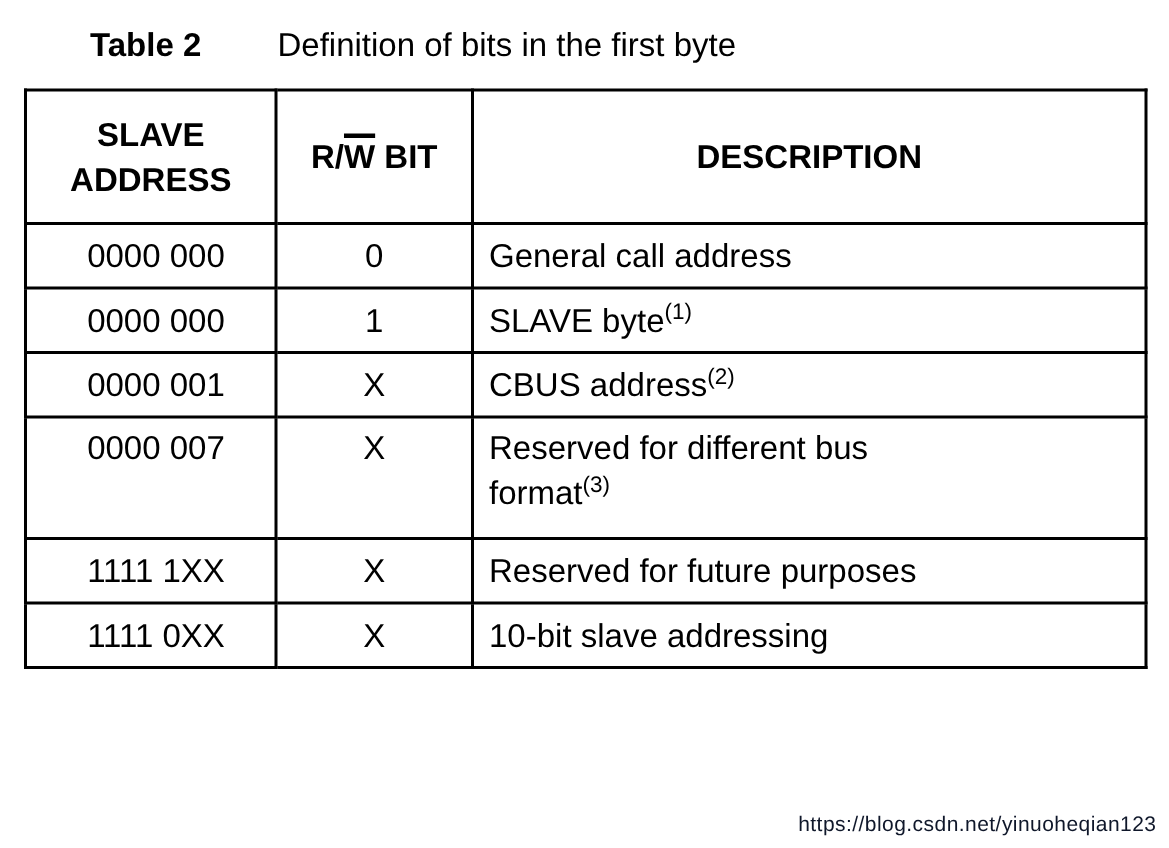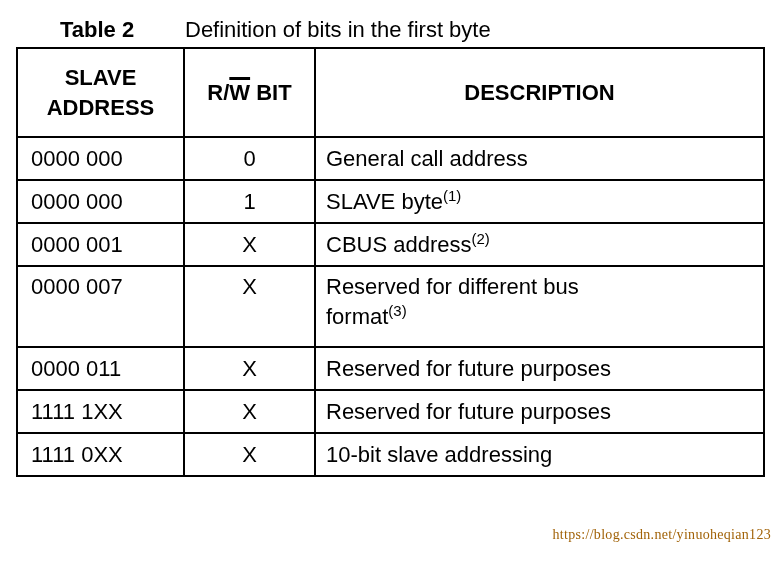--- a/index.html
+++ b/index.html
@@ -29,21 +29,21 @@
     font-weight: bold;
     display: inline-block;
     width: 125px;
     margin-left: 38px;
   }
 
   
   table.bit-table {
     position: absolute;
     left: 16px;
-    top: 47px;
+    top: 59px;
     border-collapse: collapse;
     table-layout: fixed;
     font-size: 22px;
   }
   .bit-table th,
   .bit-table td {
     border: 2px solid #000000;
     overflow: hidden;
   }
   col.c-addr { width: 167px; }
@@ -59,21 +59,21 @@
     line-height: 30px;
     font-size: 22px;
   }
 
   .bit-table tbody td {
     height: 41px;
     vertical-align: middle;
     line-height: 30px;
   }
   td.addr {
-    text-align: left;
+    text-align: center;
     padding: 0 6px 0 13px;
   }
   td.rw {
     text-align: center;
     padding: 0 4px;
   }
   td.desc {
     text-align: left;
     padding: 0 0 0 10px;
   }
@@ -90,27 +90,26 @@
     line-height: 0;
   }
   .ovl {
     text-decoration: overline;
     text-decoration-thickness: 2.5px;
   }
 
   
   .watermark {
     position: absolute;
-    top: 527px;
+    top: 541px;
     right: 8px;
     font-size: 14px;
     letter-spacing: 0.3px;
-    color: #a16207;
+    color: #0f172a;
     white-space: nowrap;
-    font-family: Liberation Serif, serif;
   }
 </style>
 </head>
 <body>
 
 <div class="caption">
   <span class="caption-label">Table 2</span><span class="caption-text">Definition of bits in the first byte</span>
 </div>
 
 <table class="bit-table">
@@ -142,25 +141,20 @@
       <td class="rw">X</td>
       <td class="desc"><span class="desc-text">CBUS address</span><sup class="note">(2)</sup></td>
     </tr>
     <tr class="row-tall">
       <td class="addr">0000 007</td>
       <td class="rw">X</td>
       <td class="desc"><span class="desc-text">Reserved for different bus
 format</span><sup class="note">(3)</sup></td>
     </tr>
     <tr>
-      <td class="addr">0000 011</td>
-      <td class="rw">X</td>
-      <td class="desc"><span class="desc-text">Reserved for future purposes</span><sup class="note"></sup></td>
-    </tr>
-    <tr>
       <td class="addr">1111 1XX</td>
       <td class="rw">X</td>
       <td class="desc"><span class="desc-text">Reserved for future purposes</span><sup class="note"></sup></td>
     </tr>
     <tr>
       <td class="addr">1111 0XX</td>
       <td class="rw">X</td>
       <td class="desc"><span class="desc-text">10-bit slave addressing</span><sup class="note"></sup></td>
     </tr>
   </tbody>

